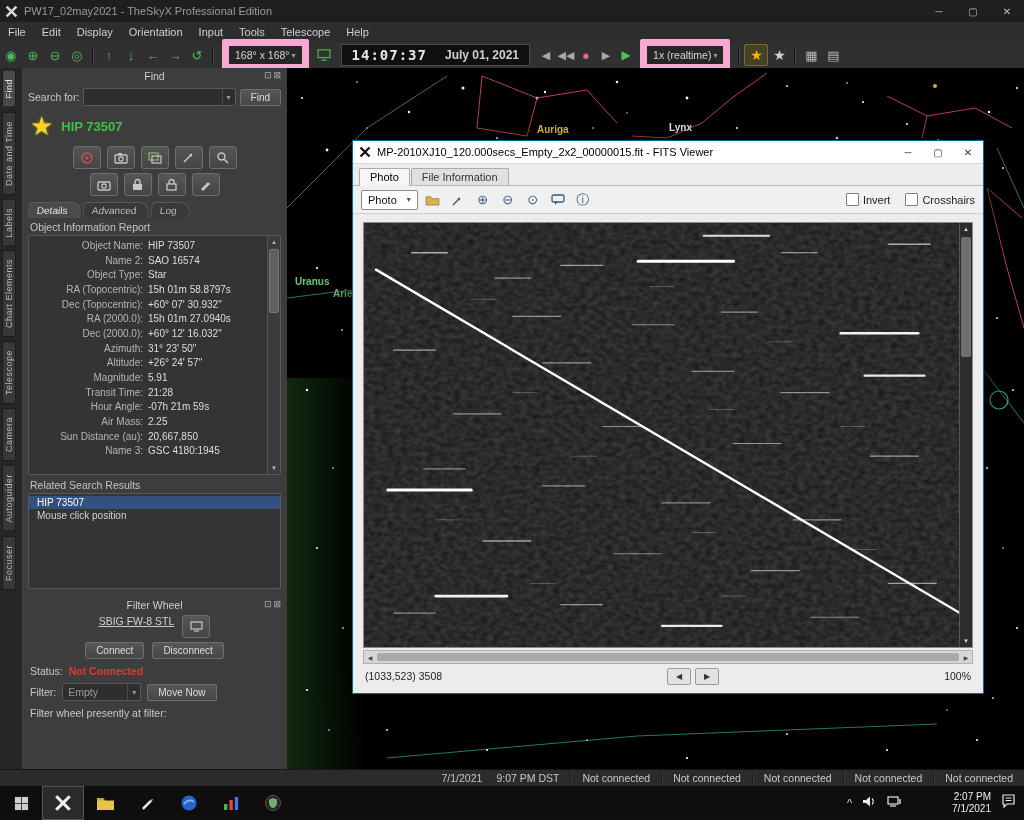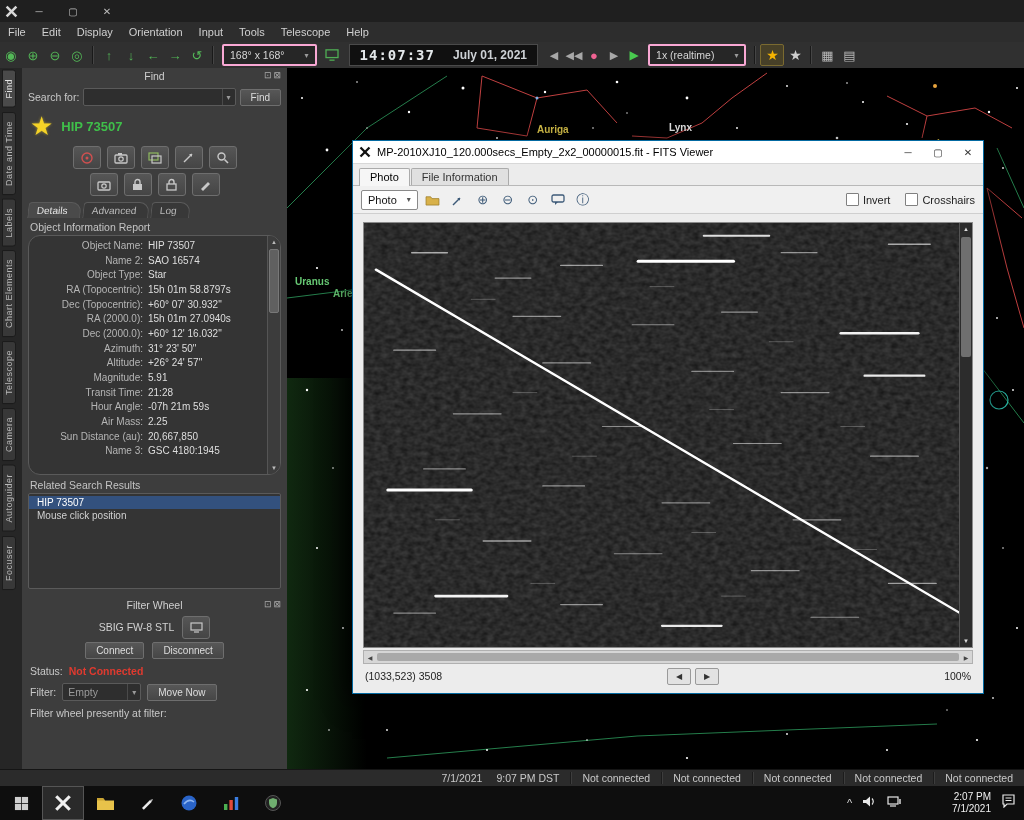--- a/index.html
+++ b/index.html
@@ -17,22 +17,22 @@
   .menubar{position:absolute;top:22px;left:0;right:0;height:20px;background:#2d2d2d;
     display:flex;align-items:center;color:#d0d0d0;font-size:11px;border-bottom:1px solid #151515;}
   .menu-item{padding:0 8px;height:100%;display:flex;align-items:center;}
 
   .toolbar{position:absolute;top:42px;left:0;right:0;height:26px;background:#303030;
     border-bottom:1px solid #0c0c0c;display:flex;align-items:center;color:#cfcfcf;font-size:12px;}
   .tbi{width:20px;height:20px;margin:0 1px;display:flex;align-items:center;justify-content:center;
     color:#53b857;font-size:13px;border-radius:2px;}
   .tbi.gray{color:#b8b8b8;}
   .tb-sep{width:1px;height:18px;background:#191919;border-right:1px solid #454545;margin:0 4px;}
-  .tb-dd{background:#262626;border:2px solid #f9a8d4;border-radius:2px;height:18px;
-    display:flex;align-items:center;padding:0 6px;font-size:10.5px;color:#d6d6d6;margin:0 4px;gap:20px;}
+  .tb-dd{background:#262626;border:7px solid #f9a8d4;border-radius:2px;height:18px;
+    display:flex;align-items:center;padding:0 6px;font-size:10.5px;color:#d6d6d6;margin:0 4px;gap:2px;}
   .tb-dd .arr{font-size:8px;color:#9a9a9a;}
   .clockbox{background:#101010;border:1px solid #4a4a4a;height:20px;display:flex;align-items:center;
     margin:0 6px;padding:0 10px;gap:18px;}
   .clock-time{font-family:"DejaVu Sans Mono", monospace;font-weight:bold;font-size:14px;
     color:#e4e8ea;letter-spacing:1px;}
   .clock-date{font-weight:bold;font-size:12px;color:#cdd1d5;}
   .pb{width:20px;height:20px;display:flex;align-items:center;justify-content:center;
     color:#a8a8a8;font-size:11px;}
   .pb.rec{color:#f06292;font-size:13px;}
   .pb.play{color:#49c94f;font-size:12px;}
@@ -69,37 +69,37 @@
   .icon-rows{display:flex;flex-direction:column;align-items:center;gap:4px;padding:2px 0 4px;}
   .icon-row{display:flex;gap:6px;}
   .mini-btn{width:26px;height:21px;background:linear-gradient(#565656,#454545);
     border:1px solid #6e6e6e;border-radius:3px;display:flex;align-items:center;justify-content:center;}
   .find-tabs{display:flex;align-items:flex-end;padding:0 6px;gap:2px;height:18px;}
   .ftab{background:#383838;border:1px solid #5a5a5a;border-bottom:none;border-radius:4px 10px 0 0;
     padding:2px 12px 2px 8px;font-size:10px;color:#bbb;transform:skewX(-6deg);}
   .ftab.active{background:#4a4a4a;color:#e8e8e8;}
   .section-label{padding:3px 8px 1px;color:#c4c4c4;}
   .info-box{position:relative;margin:1px 6px;height:238px;background:#343434;
-    border:1px solid #5a5a5a;border-radius:12px;overflow:hidden;}
+    border:1px solid #5a5a5a;border-radius:2px;overflow:hidden;}
   .info-rows{position:absolute;left:0;top:2px;right:13px;}
   .info-row{display:flex;height:14.7px;align-items:center;font-size:10px;}
   .info-label{width:114px;text-align:right;color:#b5b5b5;padding-right:5px;white-space:nowrap;}
   .info-value{color:#dedede;white-space:nowrap;}
   .vscroll{position:absolute;right:0;top:0;bottom:0;width:12px;background:#3c3c3c;border-left:1px solid #555;}
   .vscroll .arrow{height:12px;display:flex;align-items:center;justify-content:center;font-size:6px;color:#bbb;}
   .vscroll .thumb{position:absolute;left:1px;right:1px;top:13px;height:62px;background:#606060;
     border:1px solid #787878;border-radius:2px;}
   .vscroll .arrow.down{position:absolute;bottom:0;left:0;right:0;}
   .related-box{margin:1px 6px;height:92px;background:#343434;border:1px solid #5a5a5a;border-radius:2px;
     padding-top:2px;}
   .related-item{padding:1px 8px;font-size:10px;color:#d0d0d0;}
   .related-item.selected{background:#33517e;color:#fff;}
 
   .fw-head{margin-top:8px;}
-  .device-row{display:flex;align-items:center;justify-content:center;gap:8px;height:24px;}
+  .device-row{display:flex;justify-content:center;gap:8px;height:24px;text-decoration:underline;}
   .device-name{font-size:10.5px;color:#d2d2d2;}
   .fw-btn-row{display:flex;justify-content:center;gap:8px;padding:3px 0;}
   .kv-row{display:flex;align-items:center;gap:6px;padding:3px 8px;}
   .red-text{color:#e03a2f;font-weight:bold;}
   .combo.small{flex:0 0 72px;height:16px;color:#9a9a9a;justify-content:space-between;padding-left:5px;}
 
   
   .chart-area{position:absolute;left:287px;top:68px;right:0;bottom:50px;background:#000;overflow:hidden;}
   .chart-area svg.sky{position:absolute;inset:0;}
   .sky-label{position:absolute;font-size:10px;font-weight:bold;z-index:2;white-space:nowrap;}
@@ -166,20 +166,21 @@
 
 <div class="app">
 
   <div class="titlebar">
     <span class="app-ico">
       <svg width="13" height="13" viewBox="0 0 16 16">
           <line x1="2" y1="2" x2="14" y2="14" stroke="#d9d9d9" stroke-width="3"></line>
           <line x1="14" y1="2" x2="2" y2="14" stroke="#d9d9d9" stroke-width="3"></line>
         </svg>
     </span>
+    <span class="title">PW17_02may2021 - TheSkyX Professional Edition</span>
     <span class="win-btn">─</span>
     <span class="win-btn">▢</span>
     <span class="win-btn close">✕</span>
   </div>
 
   <div class="menubar" id="menu-items">
       <div class="menu-item">File</div>
       <div class="menu-item">Edit</div>
       <div class="menu-item">Display</div>
       <div class="menu-item">Orientation</div>

